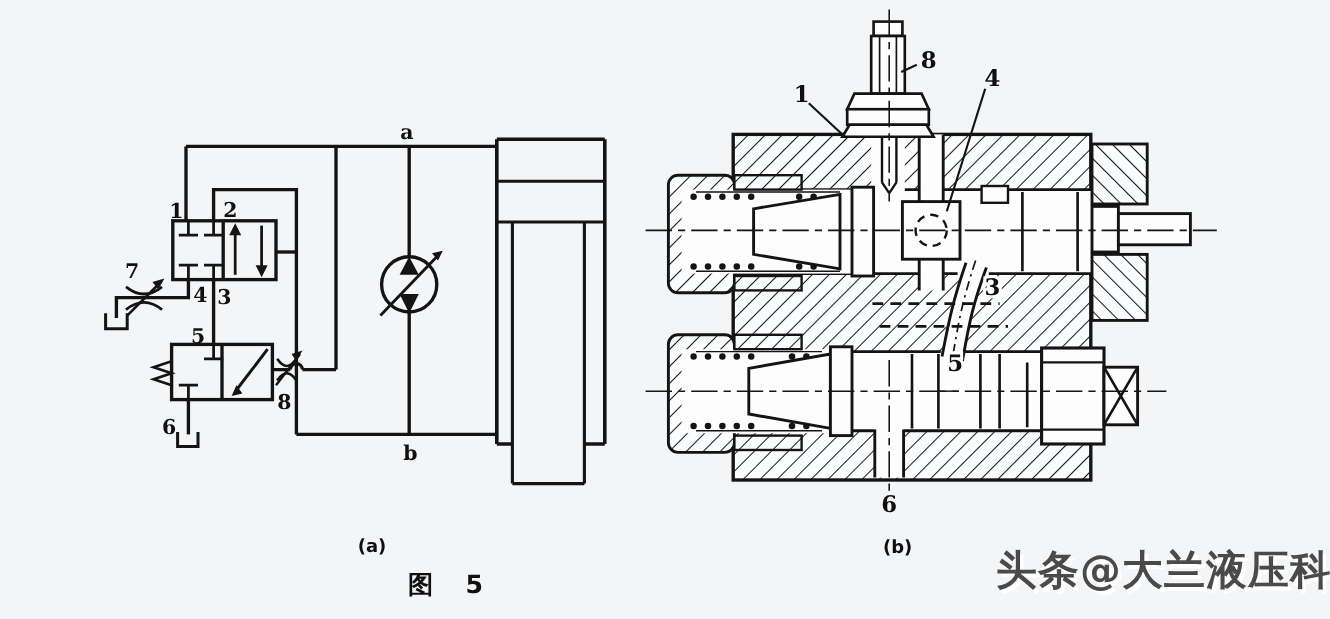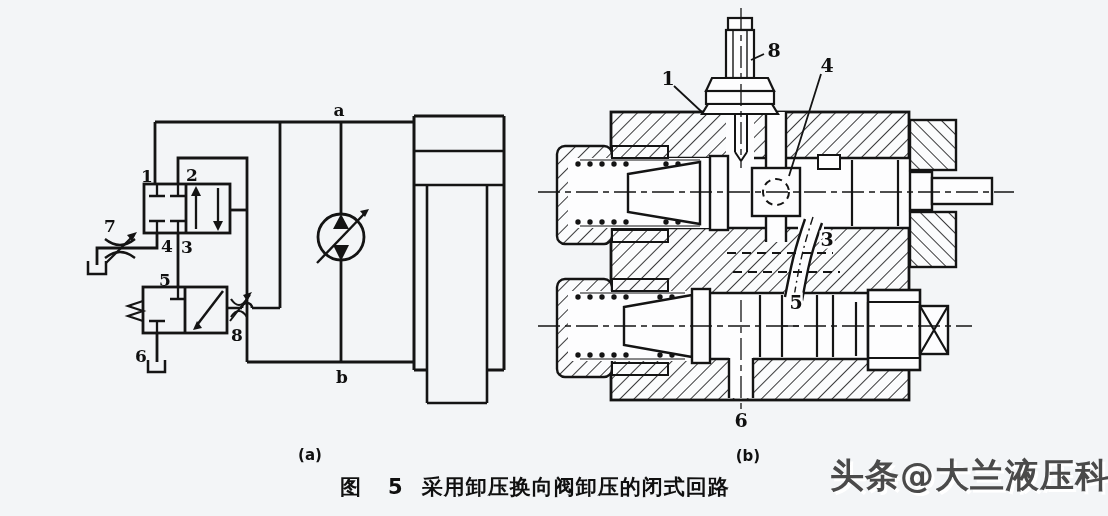--- a/index.html
+++ b/index.html
@@ -240,17 +240,16 @@
       <text class="lblB halo" x="796" y="309">5</text>
       <text class="lblB" x="741" y="427">6</text>
       <text class="panel" x="748" y="461">(b)</text>
     </g>
   </g>
 </svg>
 
   <div class="caption">
     <span class="fig-word">图</span>
     <span class="fig-num">5</span>
-    <span class="fig-title">采用卸压换向阀卸压的闭式回路</span>
   </div>
 
   <div class="watermark">头条@大兰液压科技</div>
 </div>
 
 </body></html>

